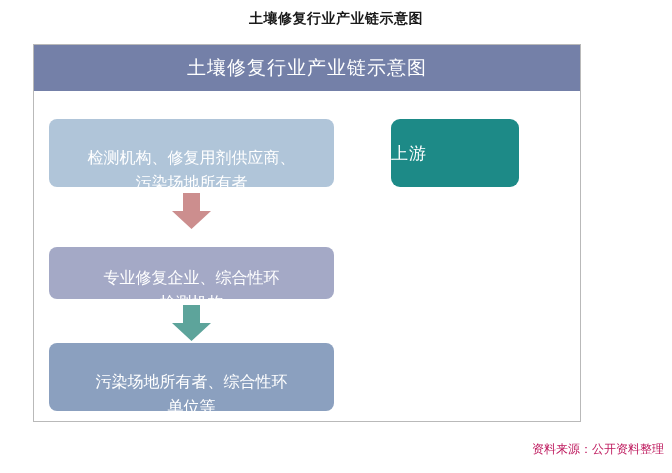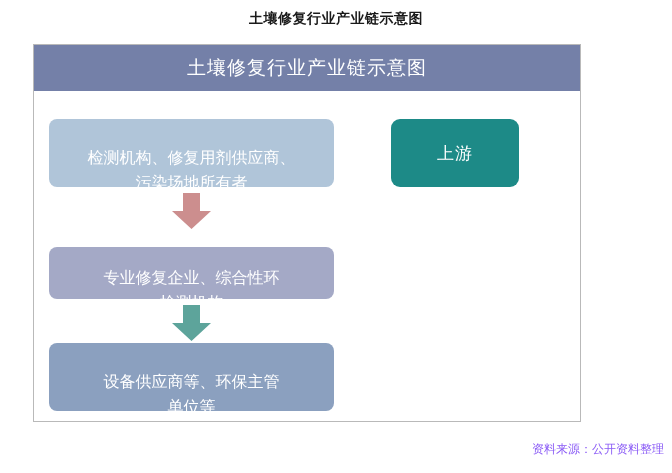--- a/index.html
+++ b/index.html
@@ -97,36 +97,35 @@
 
   
   .stream-box {
     position: absolute;
     left: 357px;
     width: 128px;
     height: 68px;
     border-radius: 9px;
     display: flex;
     align-items: center;
-    justify-content: center;
     color: #ffffff;
     font-size: 17px;
     letter-spacing: 1px;
     font-family: "Liberation Serif", "DejaVu Serif", serif;
   }
   #stream-box-0 { top: 74px;  background: #1d8a87; }
   #stream-box-1 { top: 298px; background: #4e8a86; }
 
   
   #source-note {
     position: absolute;
     right: 8px;
     top: 441px;
     font-size: 12px;
-    color: #8b5cf6;
+    color: #be185d;
     white-space: nowrap;
     text-align: center;
   }
 </style>
 </head>
 <body>
 
 <div id="page-title">土壤修复行业产业链示意图</div>
 
 <div id="chart-container">
@@ -156,21 +155,21 @@
   </div>
 
   <div class="arrow" id="arrow-1">
     <svg width="45" height="36" viewBox="0 0 45 36" xmlns="http://www.w3.org/2000/svg">
       <polygon points="14,0 31,0 31,18 42,18 22.5,36 3,18 14,18" fill="#5da49b"></polygon>
     </svg>
   </div>
 
   <div class="chain-box" id="chain-box-2">
     <span class="chain-box-text">
-      <span>设备供应商等、环保主管</span><br>
+      <span>污染场地所有者、综合性环</span><br>
       <span>单位等</span>
     </span>
   </div>
 
   <div class="stream-box" id="stream-box-0">
     <span>上游</span>
   </div>
 
 
 </div>

